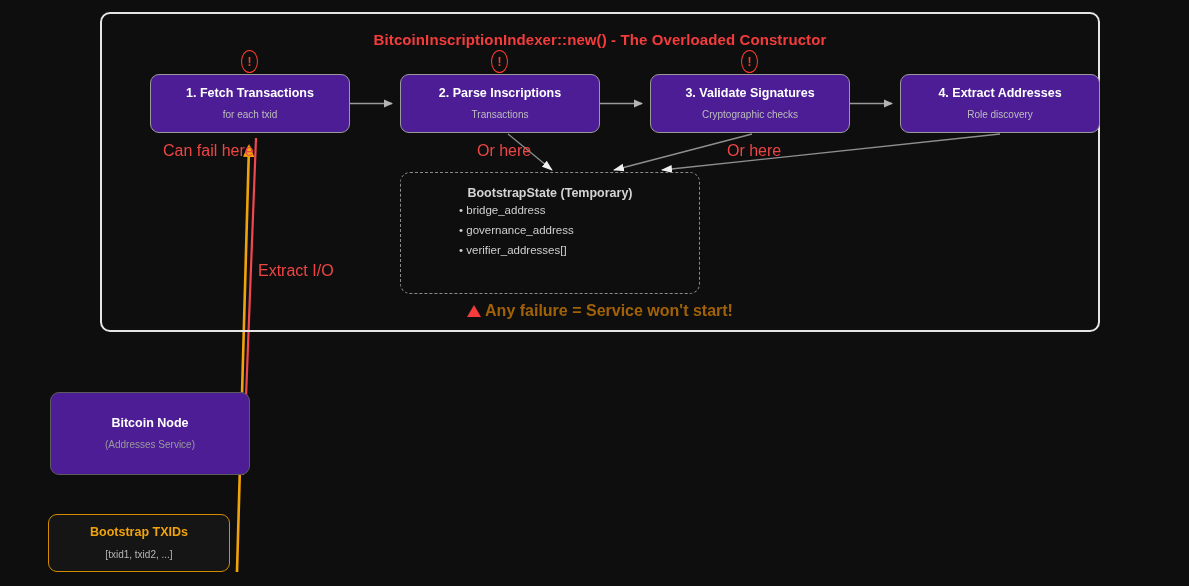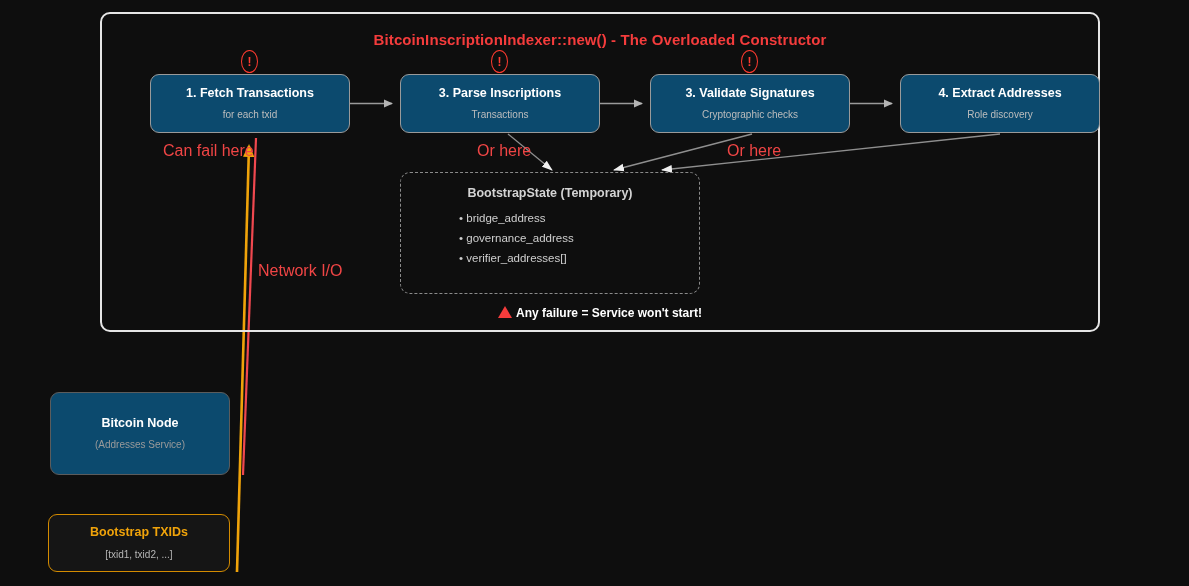--- a/index.html
+++ b/index.html
@@ -52,21 +52,21 @@
     font-weight: bold;
     letter-spacing: 0.1px;
   }
 
   
   .node {
     position: absolute;
     box-sizing: border-box;
     border: 1.6px solid #9a9a9a;
     border-radius: 9px;
-    background: #0c4a6e;
+    background: #4c1d95;
     display: flex;
     flex-direction: column;
     align-items: center;
     justify-content: center;
     gap: 9px;
   }
   .node .title {
     font-size: 12.5px;
     font-weight: bold;
     color: #ffffff;
@@ -117,21 +117,21 @@
     border: 1.6px dashed #8a8a8a;
     border-radius: 10px;
     background: transparent;
     padding-top: 13px;
   }
   #bootstrap-state .bs-title {
     text-align: center;
     font-size: 12.5px;
     font-weight: bold;
     color: #d4d4d4;
-    margin-bottom: 8px;
+    margin-bottom: 0;
   }
   #bootstrap-state ul {
     margin: 0;
     padding: 0 0 0 48px;
     list-style: none;
   }
   #bootstrap-state li {
     font-size: 11.5px;
     color: #cfcfcf;
     line-height: 20px;
@@ -141,41 +141,41 @@
     content: "\2022\00a0";
     color: #cfcfcf;
   }
 
   
   #failure-note {
     position: absolute;
     left: 0; right: 0;
     bottom: 10px;
     text-align: center;
-    color: #ffffff;
-    font-size: 12px;
+    color: #a16207;
+    font-size: 16px;
     font-weight: bold;
   }
   .tri {
     display: inline-block;
     width: 0; height: 0;
     border-left: 7px solid transparent;
     border-right: 7px solid transparent;
     border-bottom: 12px solid #f43c3c;
     position: relative;
     top: 1px;
     margin-right: 4px;
   }
 
   
   #bitcoin-node {
     position: absolute;
     left: 50px;
     top: 392px;
-    width: 180px;
+    width: 200px;
     height: 83px;
     border: 1.6px solid #5c5c5c;
     border-radius: 9px;
   }
   #bitcoin-node .title { color: #ffffff; }
   #bitcoin-node .sub { color: #9a9a9a; }
 
   #bootstrap-txids {
     position: absolute;
     left: 48px;
@@ -257,21 +257,21 @@
   <div class="bang" id="bang-1">!</div>
   <div class="bang" id="bang-2">!</div>
   <div class="bang" id="bang-3">!</div>
 
   <div class="node proc" id="node-1">
     <div class="title">1. Fetch Transactions</div>
     <div class="sub">for each txid</div>
   </div>
 
   <div class="node proc" id="node-2">
-    <div class="title">3. Parse Inscriptions</div>
+    <div class="title">2. Parse Inscriptions</div>
     <div class="sub">Transactions</div>
   </div>
 
   <div class="node proc" id="node-3">
     <div class="title">3. Validate Signatures</div>
     <div class="sub">Cryptographic checks</div>
   </div>
 
   <div class="node proc" id="node-4">
     <div class="title">4. Extract Addresses</div>
@@ -293,15 +293,15 @@
   </div>
 
   <div class="node" id="bootstrap-txids">
     <div class="title">Bootstrap TXIDs</div>
     <div class="sub">[txid1, txid2, ...]</div>
   </div>
 
   <div class="edge-label" id="lbl-can-fail">Can fail here</div>
   <div class="edge-label" id="lbl-or-here-1">Or here</div>
   <div class="edge-label" id="lbl-or-here-2">Or here</div>
-  <div class="edge-label" id="lbl-network-io">Network I/O</div>
+  <div class="edge-label" id="lbl-network-io">Extract I/O</div>
 
 </div>
 
 </body></html>

